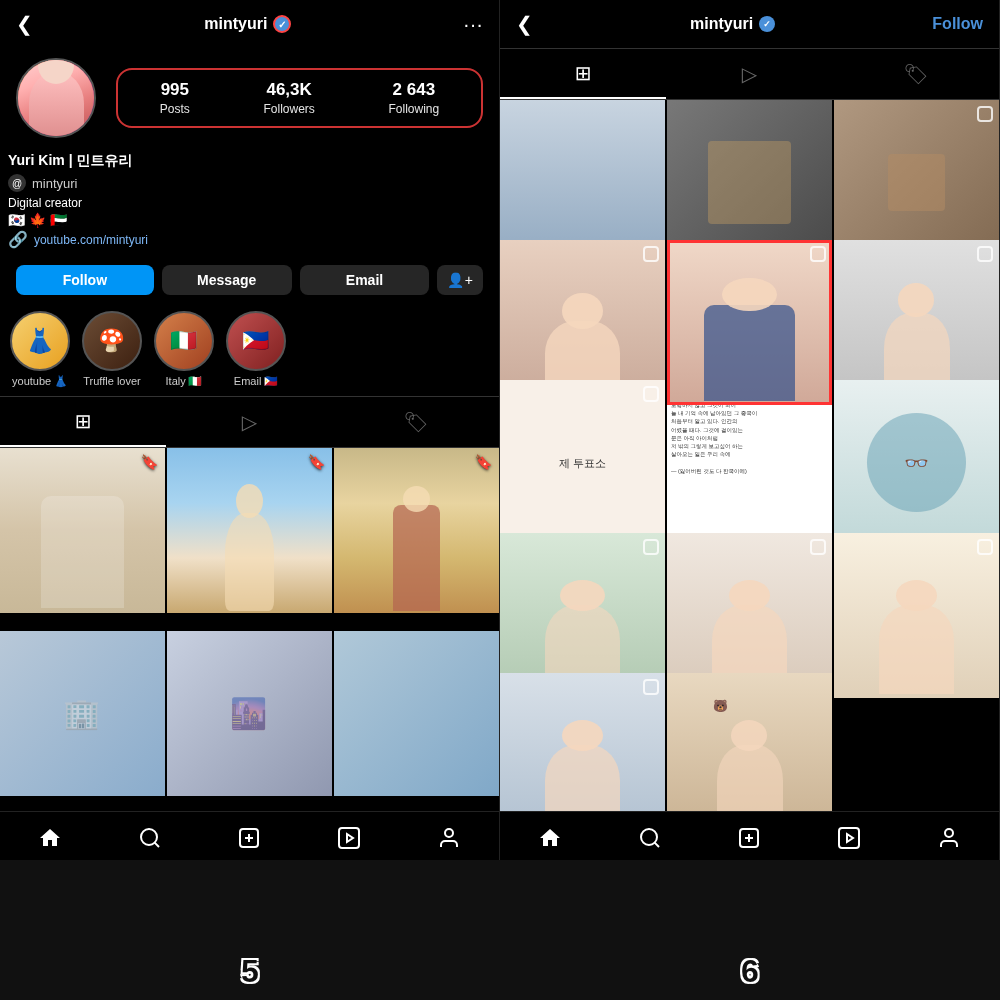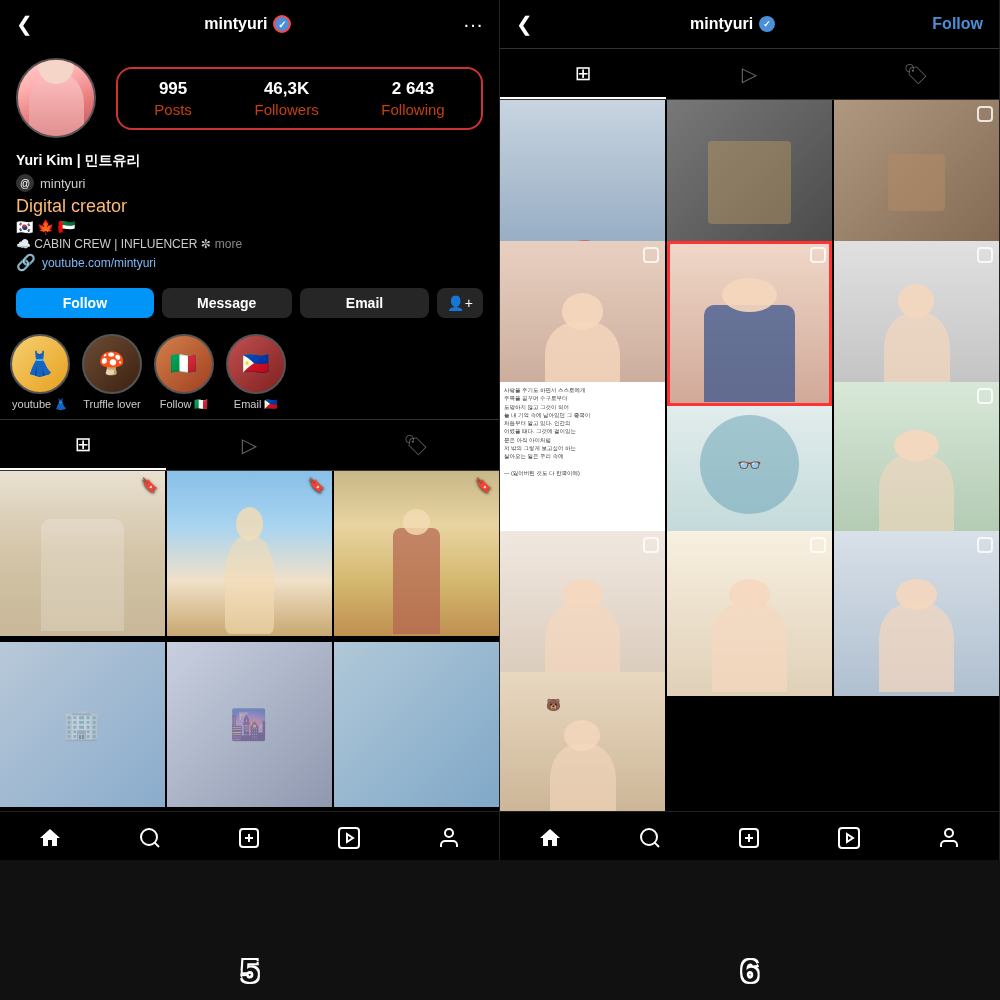--- a/index.html
+++ b/index.html
@@ -132,26 +132,26 @@
       flex-direction: column;
       align-items: center;
       gap: 2px;
     }
     .stat-number {
       font-size: 17px;
       font-weight: 700;
       color: #fff;
     }
     .stat-label {
-      font-size: 15px;
-      color: #c2410c;
+      font-size: 12px;
+      color: #e5e5e5;
     }
     
     .bio-section {
-      padding: 4px 16px 8px;
+      padding: 4px 8px 8px;
     }
     .bio-name {
       font-size: 14px;
       font-weight: 700;
       color: #fff;
       margin-bottom: 4px;
     }
     .bio-username-row {
       display: flex;
       align-items: center;
@@ -167,22 +167,22 @@
       align-items: center;
       justify-content: center;
       font-size: 10px;
       color: #fff;
     }
     .bio-username {
       font-size: 13px;
       color: #ccc;
     }
     .bio-role {
-      font-size: 18px;
-      color: #fdba74;
+      font-size: 12px;
+      color: #ffffff;
       margin-bottom: 2px;
     }
     .bio-flags {
       font-size: 14px;
       margin-bottom: 2px;
     }
     .bio-interests {
       font-size: 12px;
       color: #ccc;
       margin-bottom: 2px;
@@ -477,24 +477,20 @@
     </div>
 
     <div class="bio-section">
       <div class="bio-name">Yuri Kim | 민트유리</div>
       <div class="bio-username-row">
         <div class="threads-icon">@</div>
         <span class="bio-username">mintyuri</span>
       </div>
       <div class="bio-role">Digital creator</div>
       <div class="bio-flags">🇰🇷 🍁 🇦🇪</div>
-      <div class="bio-more-row">
-        <span class="bio-cabin">☁️ CABIN CREW | INFLUENCER ✼</span>
-        <span class="bio-more">more</span>
-      </div>
       <div class="bio-link-row">
         <span>🔗</span>
         <span class="bio-link">youtube.com/mintyuri</span>
       </div>
     </div>
 
     <div class="action-buttons">
       <button class="btn-follow">Follow</button>
       <button class="btn-message">Message</button>
       <button class="btn-email">Email</button>
@@ -511,21 +507,21 @@
       <div class="highlight-item">
         <div class="highlight-circle hl-3">
           <span style="font-size:22px;">🍄</span>
         </div>
         <span class="highlight-label">Truffle lover</span>
       </div>
       <div class="highlight-item">
         <div class="highlight-circle hl-4">
           <span style="font-size:22px;">🇮🇹</span>
         </div>
-        <span class="highlight-label">Follow 🇮🇹</span>
+        <span class="highlight-label">Italy 🇮🇹</span>
       </div>
       <div class="highlight-item">
         <div class="highlight-circle hl-5">
           <span style="font-size:22px;">🇵🇭</span>
         </div>
         <span class="highlight-label">Email 🇵🇭</span>
       </div>
     </div>
 
     <div class="profile-tabs">
@@ -671,20 +667,26 @@
       </div>
       <div class="right-grid-cell" style="background:linear-gradient(180deg,#e0e0e0,#c0c0c0);aspect-ratio:1;">
         <div style="width:100%;height:100%;display:flex;flex-direction:column;align-items:center;justify-content:flex-end;padding-bottom:4px;">
           <div style="width:40%;height:55%;background:rgba(245,215,190,0.7);border-radius:40% 40% 0 0;position:relative;">
             <div style="width:55%;height:38%;background:rgba(245,215,190,0.9);border-radius:50%;position:absolute;top:-33%;left:22%;"></div>
           </div>
         </div>
         <div class="checkbox-indicator"></div>
       </div>
 
+      <div class="right-grid-cell" style="background:#f8f0e8;aspect-ratio:1;padding:6px;">
+        <div style="width:100%;height:100%;display:flex;align-items:center;justify-content:center;">
+          <span style="font-size:11px;color:#333;text-align:center;line-height:1.3;">제 투표소</span>
+        </div>
+        <div class="checkbox-indicator"></div>
+      </div>
       <div class="right-grid-cell" style="background:#ffffff;aspect-ratio:1;padding:4px;overflow:hidden;">
         <div style="font-size:5.5px;color:#333;line-height:1.5;overflow:hidden;height:100%;">
           사랑을 주기도 하면서 스스로에게<br>주목을 꿈꾸며 수구로부터<br>도망하지 않고 그것이 되어<br>늘 내 기억 속에 남아있던 그 중국이<br>처음부터 알고 있다. 인간의<br>어렸을 때다. 그것에 걸이있는<br>문은 아직 아이처럼<br>저 밖의 그렇게 보고싶어 하는<br>살아오는 일은 우리 속에<br><br>— (잃어버린 것도 다 한국이에)
         </div>
       </div>
       <div class="right-grid-cell" style="background:linear-gradient(180deg,#e8f0f0,#c0d8d8);aspect-ratio:1;">
         <div style="width:100%;height:100%;display:flex;align-items:center;justify-content:center;">
           <div style="width:60%;height:60%;background:rgba(100,160,180,0.5);border-radius:50%;display:flex;align-items:center;justify-content:center;">
             <span style="font-size:20px;">👓</span>
           </div>

